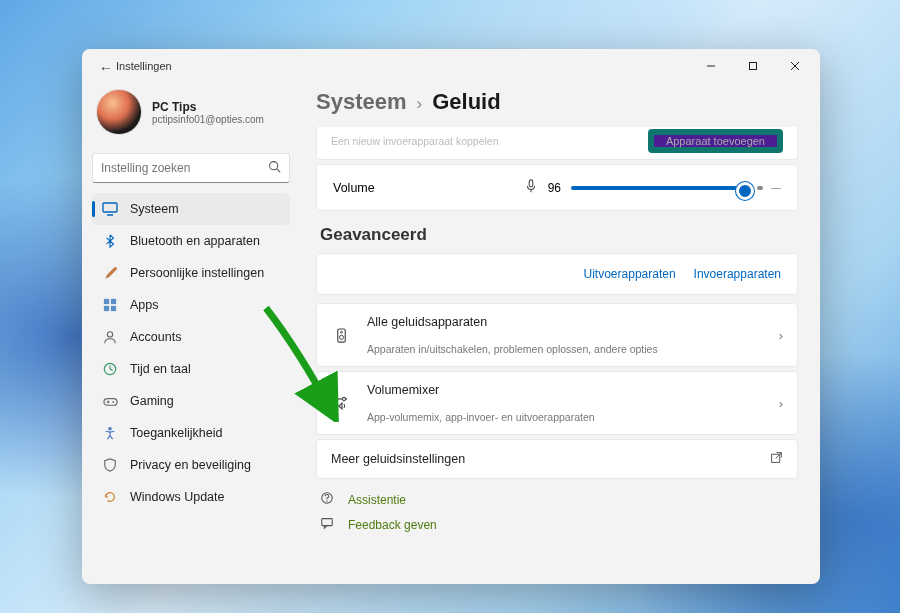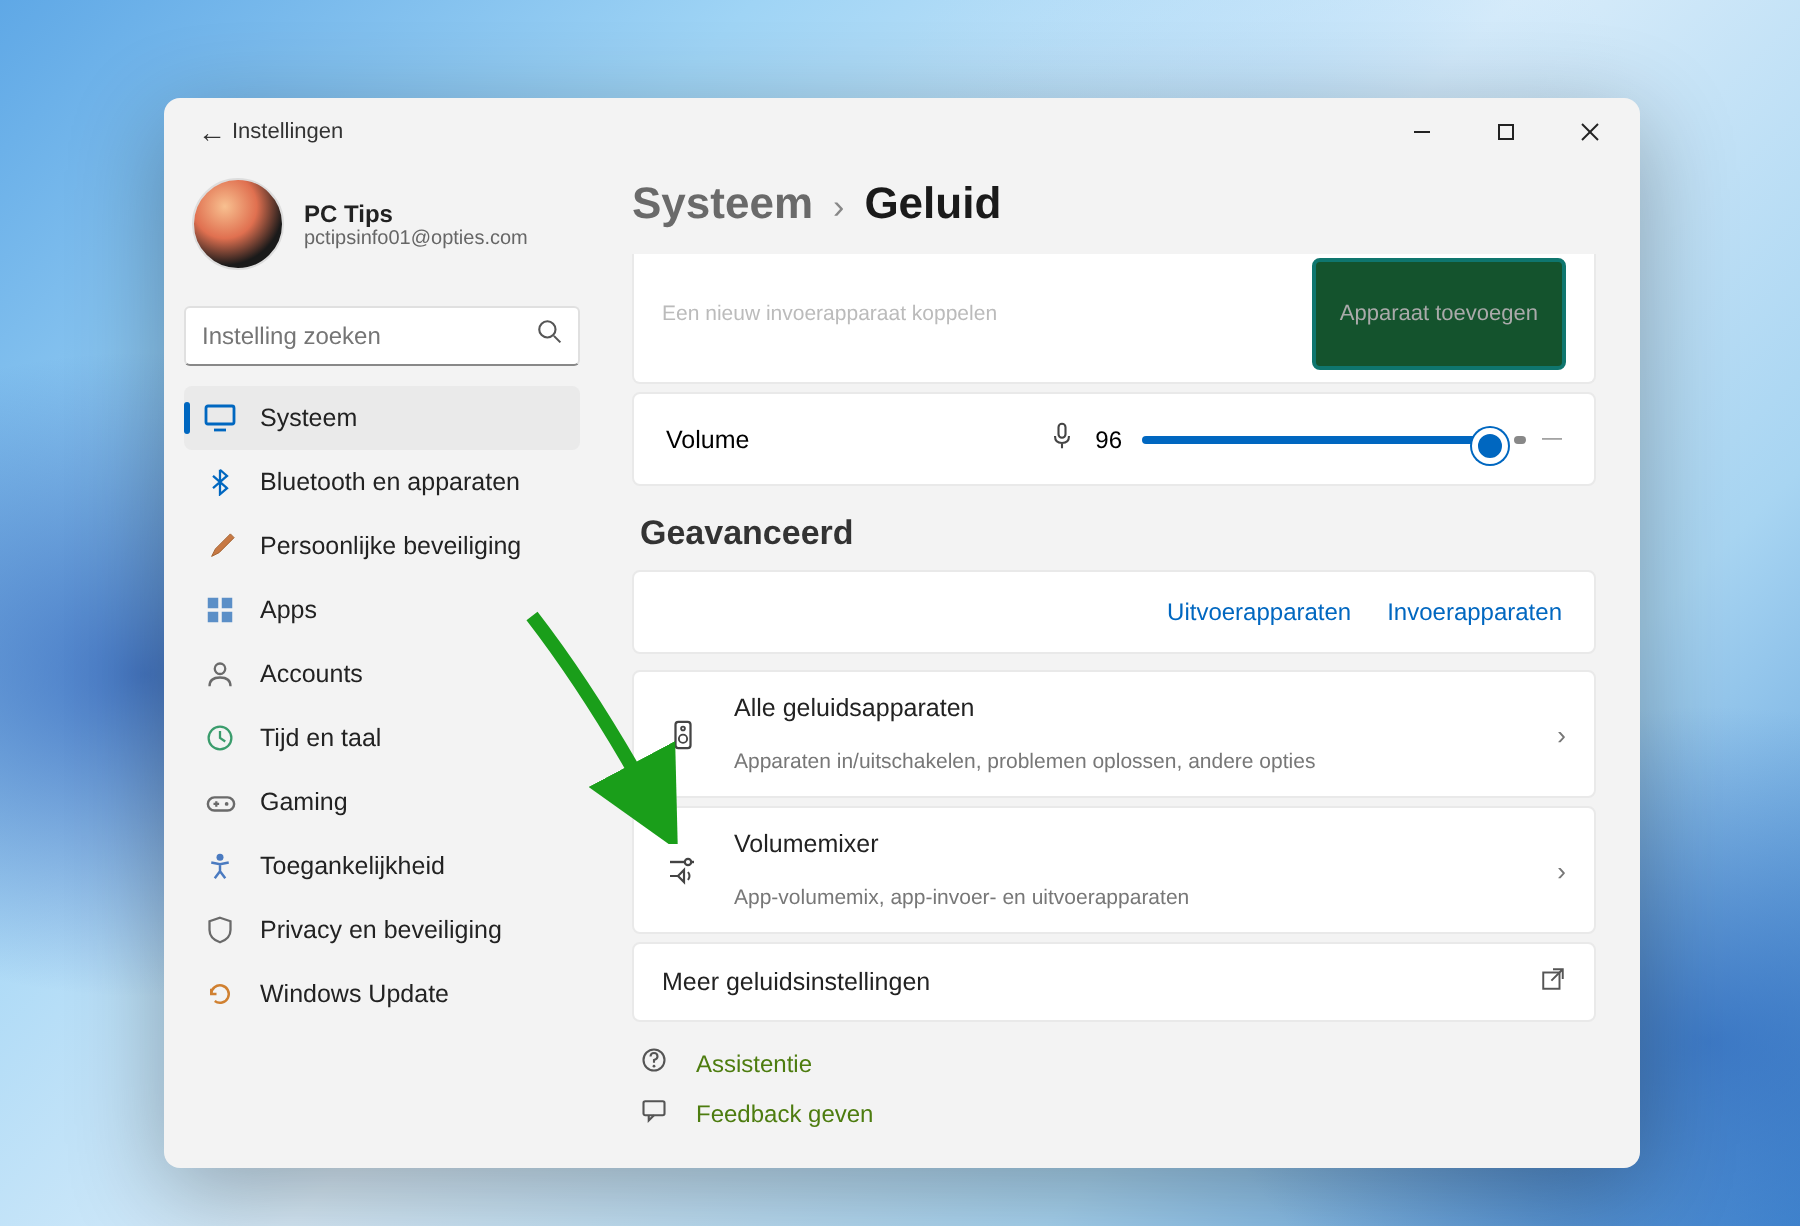--- a/index.html
+++ b/index.html
@@ -113,22 +113,22 @@
     padding: 11px 14px;
     font-size:12px;
     cursor:pointer;
   }
   .row .ri-icon { width:20px; margin-right:16px; display:flex; align-items:center; justify-content:center; color:#444; }
   .row .ri-body { flex:1; }
   .row .ri-title { font-size:12.5px; color:#222; }
   .row .ri-sub { font-size:10.5px; color:#777; margin-top:14px; }
   .row .ri-tail { margin-left:auto; color:#777; }
   .pill-btn {
-    border:2px solid #0f766e; background:#14532d; border-radius:4px;
-    padding:20px 12px; font-size:11px; color:#aaa;
+    border:6px solid #0f766e; background:#4c1d95; border-radius:4px;
+    padding:0 12px; font-size:11px; color:#aaa;
   }
   .section-label { font-size:17px; font-weight:600; color:#333; margin:14px 0 8px 4px; }
   .slider-row { display:flex; align-items:center; padding:14px 16px; font-size:12.5px; }
   .slider-row .lbl { flex:0 0 auto; }
   .slider-row .mic { margin-left:auto; margin-right:10px; color:#444; }
   .slider-row .val { font-size:12px; margin-right:10px; }
   .slider {
     width:180px; height:4px; background:#0067c0; border-radius:2px;
     position:relative; margin-right:6px;
   }
@@ -222,21 +222,21 @@
               </svg>
             </span>
           <span>Bluetooth en apparaten</span>
         </div>
         <div class="nav-item">
           <span class="ni-icon">
               <svg width="15" height="15" viewBox="0 0 16 16">
                 <path d="M3 13 L5 9 L13 1 L15 3 L7 11 Z" fill="#c77843" stroke="#a0602e" stroke-width="0.5"></path>
               </svg>
             </span>
-          <span>Persoonlijke beveiliging</span>
+          <span>Persoonlijke instellingen</span>
         </div>
         <div class="nav-item">
           <span class="ni-icon">
               <svg width="14" height="14" viewBox="0 0 16 16">
                 <rect x="1" y="1" width="6" height="6" fill="#5b8fc7"></rect>
                 <rect x="9" y="1" width="6" height="6" fill="#5b8fc7"></rect>
                 <rect x="1" y="9" width="6" height="6" fill="#5b8fc7"></rect>
                 <rect x="9" y="9" width="6" height="6" fill="#5b8fc7"></rect>
               </svg>
             </span>

